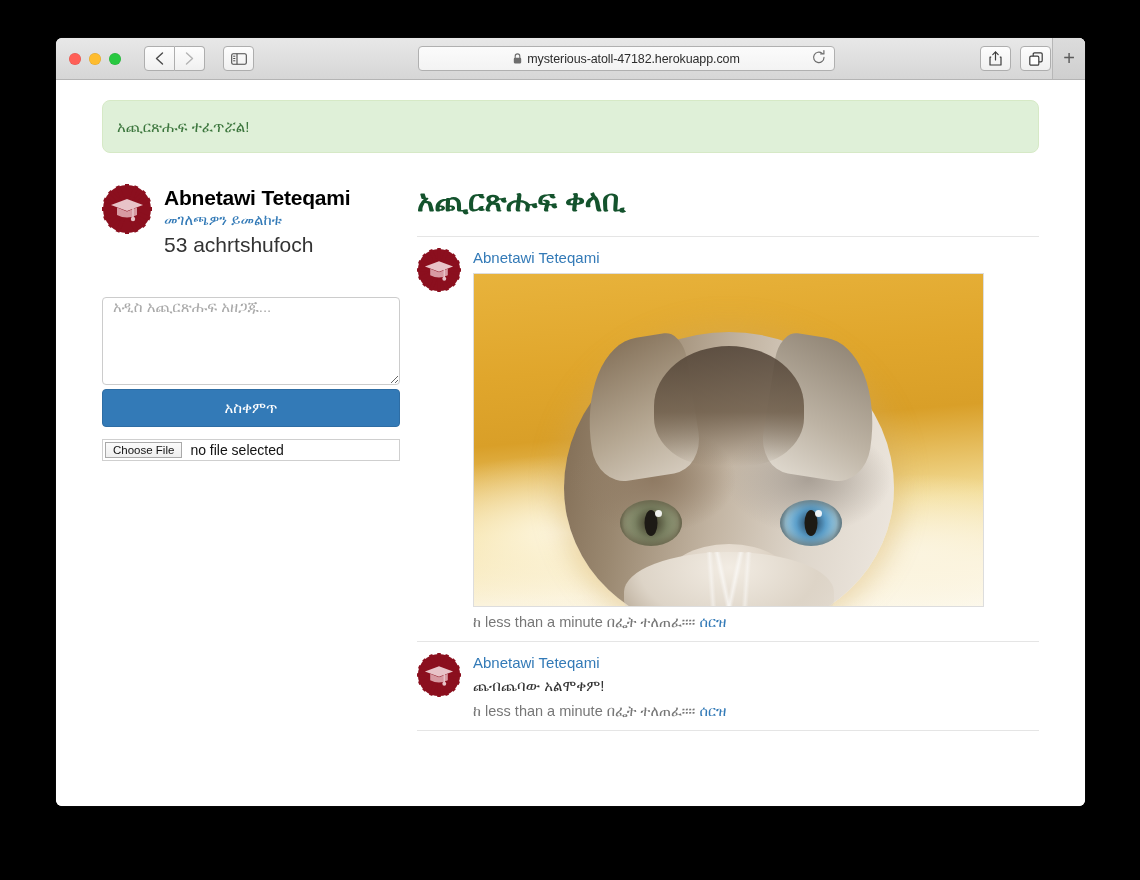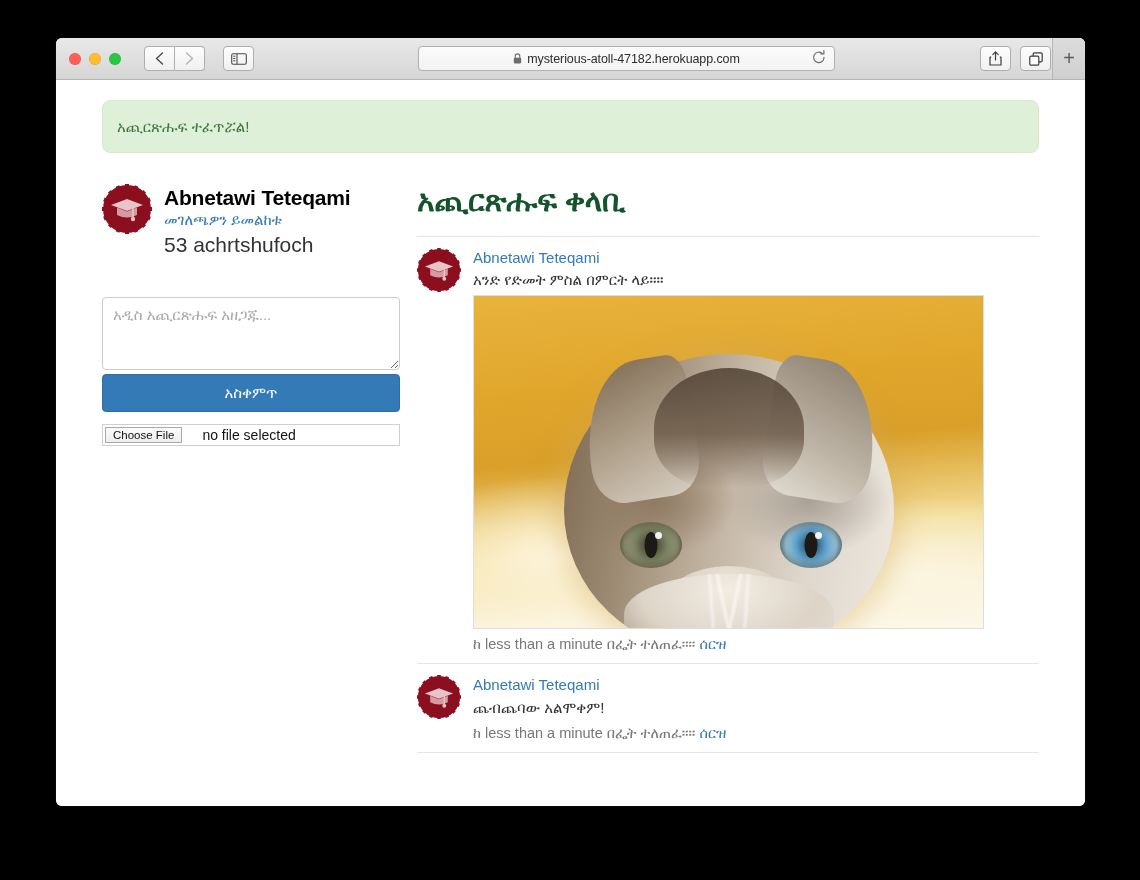--- a/index.html
+++ b/index.html
@@ -226,25 +226,25 @@
   .micropost-count {
     font-size: 21px;
     color: #333;
     margin-top: 4px;
   }
 
   
   .post-form { margin-top: 40px; }
   .post-textarea {
     width: 100%;
-    height: 73px;
+    height: 88px;
     box-sizing: border-box;
     border: 1px solid #cccccc;
     border-radius: 4px;
-    padding: 8px 10px;
+    padding: 0 10px;
     font-size: 15px;
     font-family: "Liberation Sans", sans-serif;
     color: #555555;
     resize: vertical;
     outline: none;
   }
   .post-textarea::placeholder { color: #a9a9a9; }
 
   .btn-primary {
     display: block;
@@ -275,21 +275,21 @@
     background: linear-gradient(to bottom, #fbfbfb, #eeeeee);
     border: 1px solid #a9a9a9;
     border-radius: 0;
     padding: 1px 7px;
     color: #111;
     cursor: pointer;
   }
   .file-name {
     font-size: 14px;
     color: #111;
-    margin-left: 20px;
+    margin-left: 8px;
   }
 
   
   .feed-title {
     font-size: 30px;
     color: #14532d;
     margin: 0;
     line-height: 1.1;
     letter-spacing: -0.2px;
   }
@@ -602,21 +602,20 @@
                   <rect x="23" y="0" width="4" height="50" transform="rotate(135 25 25)"></rect>
                   <rect x="23" y="0" width="4" height="50" transform="rotate(157.5 25 25)"></rect>
                 </g>
                 <path d="M25 15 L41 21 L25 27 L9 21 Z" fill="#e8c3c8"></path>
                 <path d="M15 23.5 L15 31 Q25 36 35 31 L35 23.5 L25 27.5 Z" fill="#d79aa2"></path>
                 <path d="M31 22.5 L31 34" stroke="#e8c3c8" stroke-width="1.6"></path>
                 <circle cx="31" cy="35" r="2.2" fill="#e8c3c8"></circle>
               </svg>
               <div class="post-body">
                 <a class="post-user">Abnetawi Teteqami</a>
-                <div class="post-content">አንድ የድመት ምስል በምርት ላይ።።</div>
                 <div class="post-image">
                   <div class="kitten">
                     <div class="k-head">
                       <div class="k-ear left"></div>
                       <div class="k-ear right"></div>
                       <div class="k-forehead"></div>
                       <div class="k-eye left">
                           <span class="k-pupil"></span>
                           <span class="k-glint"></span>
                         </div>

